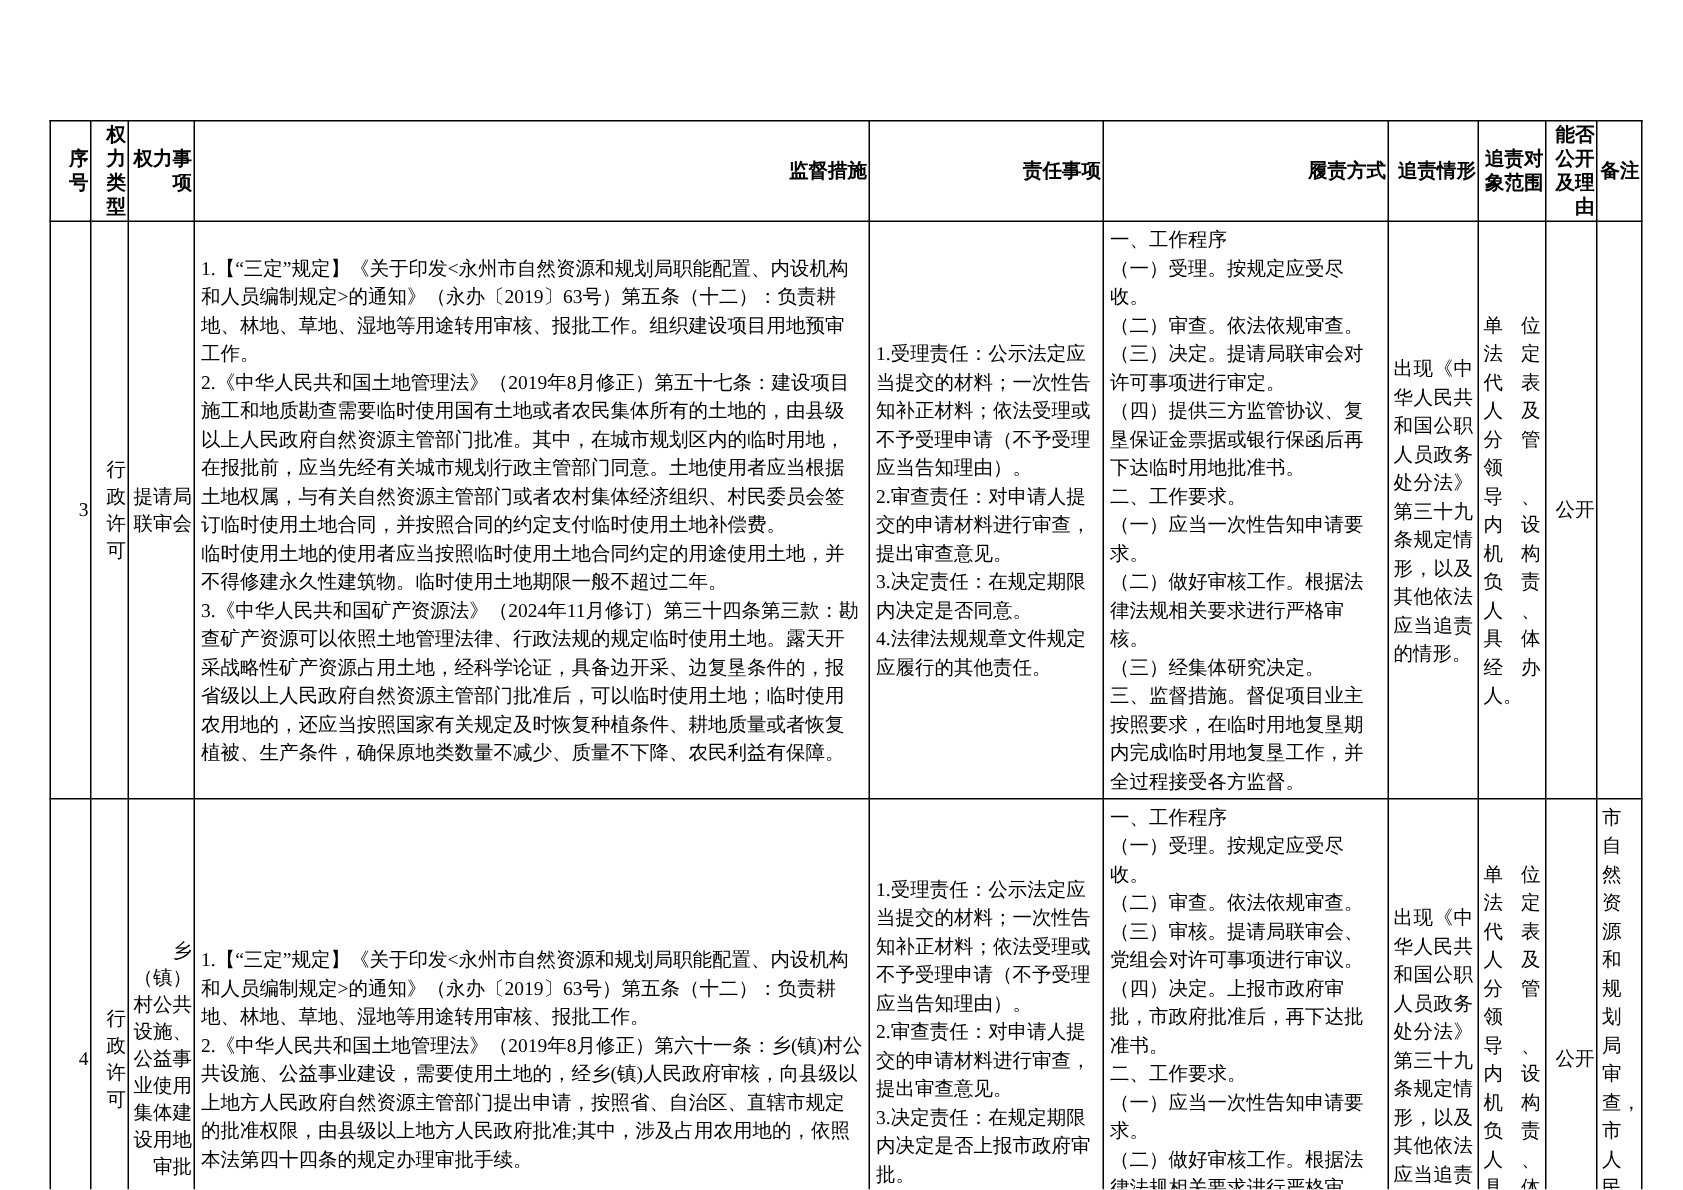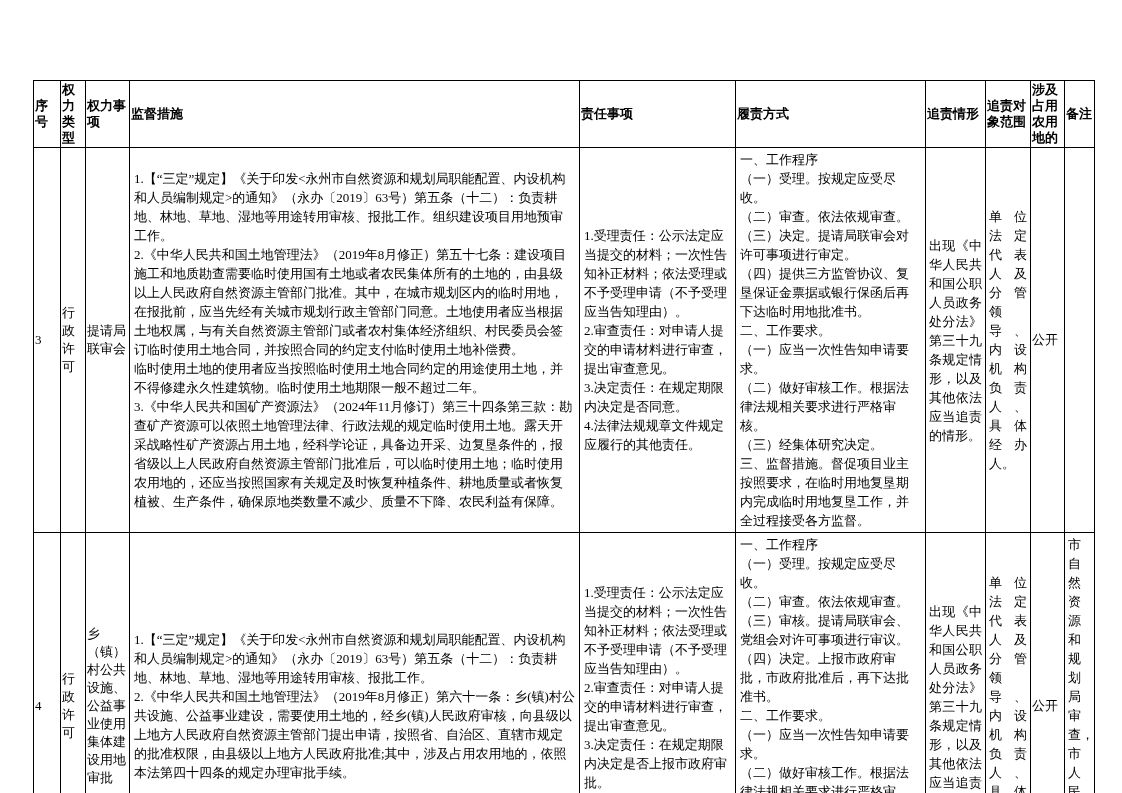--- a/index.html
+++ b/index.html
@@ -30,27 +30,27 @@
   table.duty-table td {
     border: 1.6px solid #000;
     vertical-align: middle;
     overflow: hidden;
     word-break: break-all;
   }
   th.hdr {
     font-size: 13px;
     font-weight: bold;
     line-height: 16px;
-    text-align: left;
+    text-align: right;
     padding: 1px;
   }
   td.c-center {
     font-size: 13px;
     line-height: 18px;
-    text-align: left;
+    text-align: right;
     padding: 1px;
   }
   td.c-left {
     font-size: 13px;
     line-height: 19px;
     text-align: left;
     padding: 2px 4px;
     white-space: pre-line;
     margin-top: 41px;
   }
@@ -85,21 +85,21 @@
     <tbody>
       <tr class="hdr-row">
         <th class="hdr">序号</th>
         <th class="hdr">权力类型</th>
         <th class="hdr">权力事项</th>
         <th class="hdr">监督措施</th>
         <th class="hdr">责任事项</th>
         <th class="hdr">履责方式</th>
         <th class="hdr">追责情形</th>
         <th class="hdr">追责对象范围</th>
-        <th class="hdr">涉及占用农用地的</th>
+        <th class="hdr">能否公开及理由</th>
         <th class="hdr">备注</th>
       </tr>
 
       <tr class="row-3">
         <td class="c-center">3</td>
         <td class="c-center">行政许可</td>
         <td class="c-center">提请局联审会</td>
         <td class="c-left">1.【“三定”规定】《关于印发&lt;永州市自然资源和规划局职能配置、内设机构和人员编制规定&gt;的通知》（永办〔2019〕63号）第五条（十二）：负责耕地、林地、草地、湿地等用途转用审核、报批工作。组织建设项目用地预审工作。
 2.《中华人民共和国土地管理法》（2019年8月修正）第五十七条：建设项目施工和地质勘查需要临时使用国有土地或者农民集体所有的土地的，由县级以上人民政府自然资源主管部门批准。其中，在城市规划区内的临时用地，在报批前，应当先经有关城市规划行政主管部门同意。土地使用者应当根据土地权属，与有关自然资源主管部门或者农村集体经济组织、村民委员会签订临时使用土地合同，并按照合同的约定支付临时使用土地补偿费。
 临时使用土地的使用者应当按照临时使用土地合同约定的用途使用土地，并不得修建永久性建筑物。临时使用土地期限一般不超过二年。

